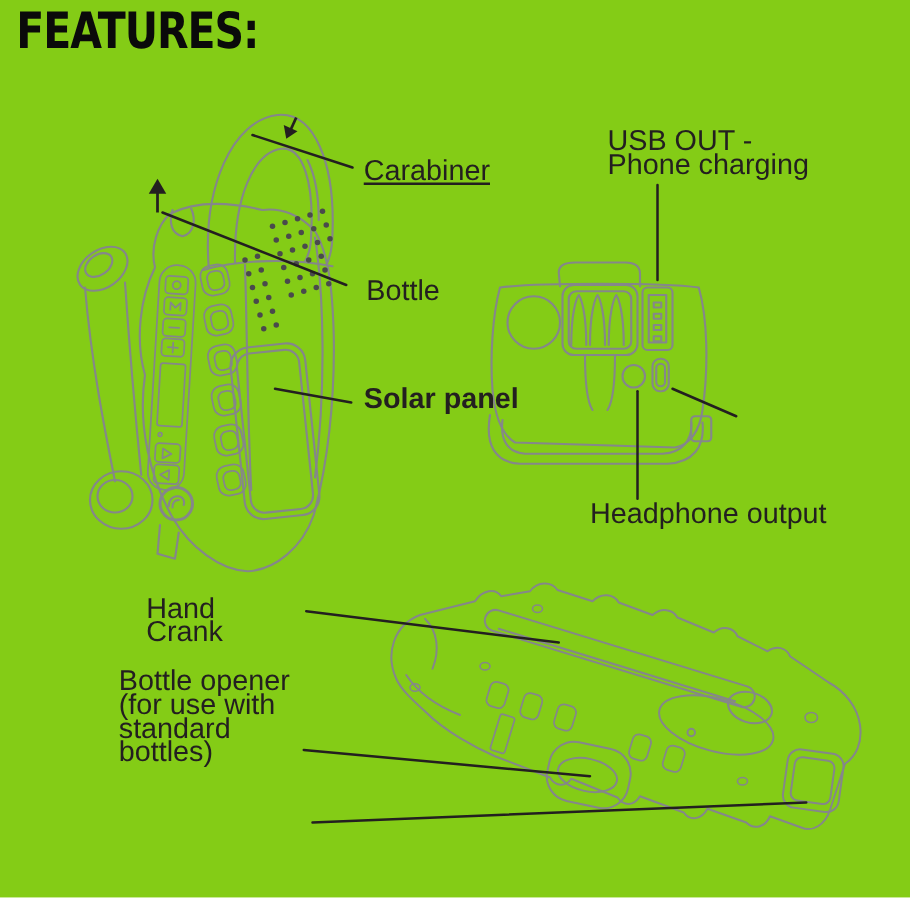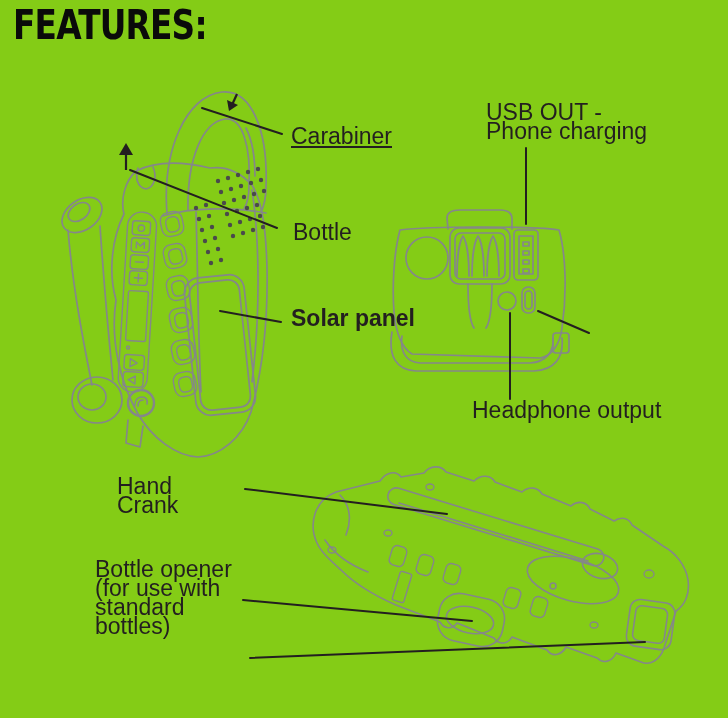--- a/index.html
+++ b/index.html
@@ -19,21 +19,21 @@
     white-space:pre-line;
   }
   .r { text-align:left; }
   .lbl-carabiner  { left:291px; top:127px;text-decoration:underline; }
   .lbl-antenna    { left:293px; top:223px; }
   .lbl-solar      { left:291px; top:309px;font-weight:bold; }
   .lbl-usb-out    { left:486px; top:103px; }
   .lbl-micro-usb  { left:595px; top:322px; }
   .lbl-headphone  { left:452px; top:401px;margin-left:20px; }
   .lbl-handcrank  { left:117px; top:477px; width:120px; }
-  .lbl-bottle     { left:95px;  top:560px; width:142px; }
+  .lbl-bottle     { left:95px;  top:535px; width:142px; }
   .lbl-led        { left:117px; top:647px; width:120px; }
 </style>
 </head>
 <body>
 
 <div class="page">
 
   <h1 class="title">FEATURES:</h1>
 
   <svg class="art" width="728" height="718" viewBox="0 0 728 718">

